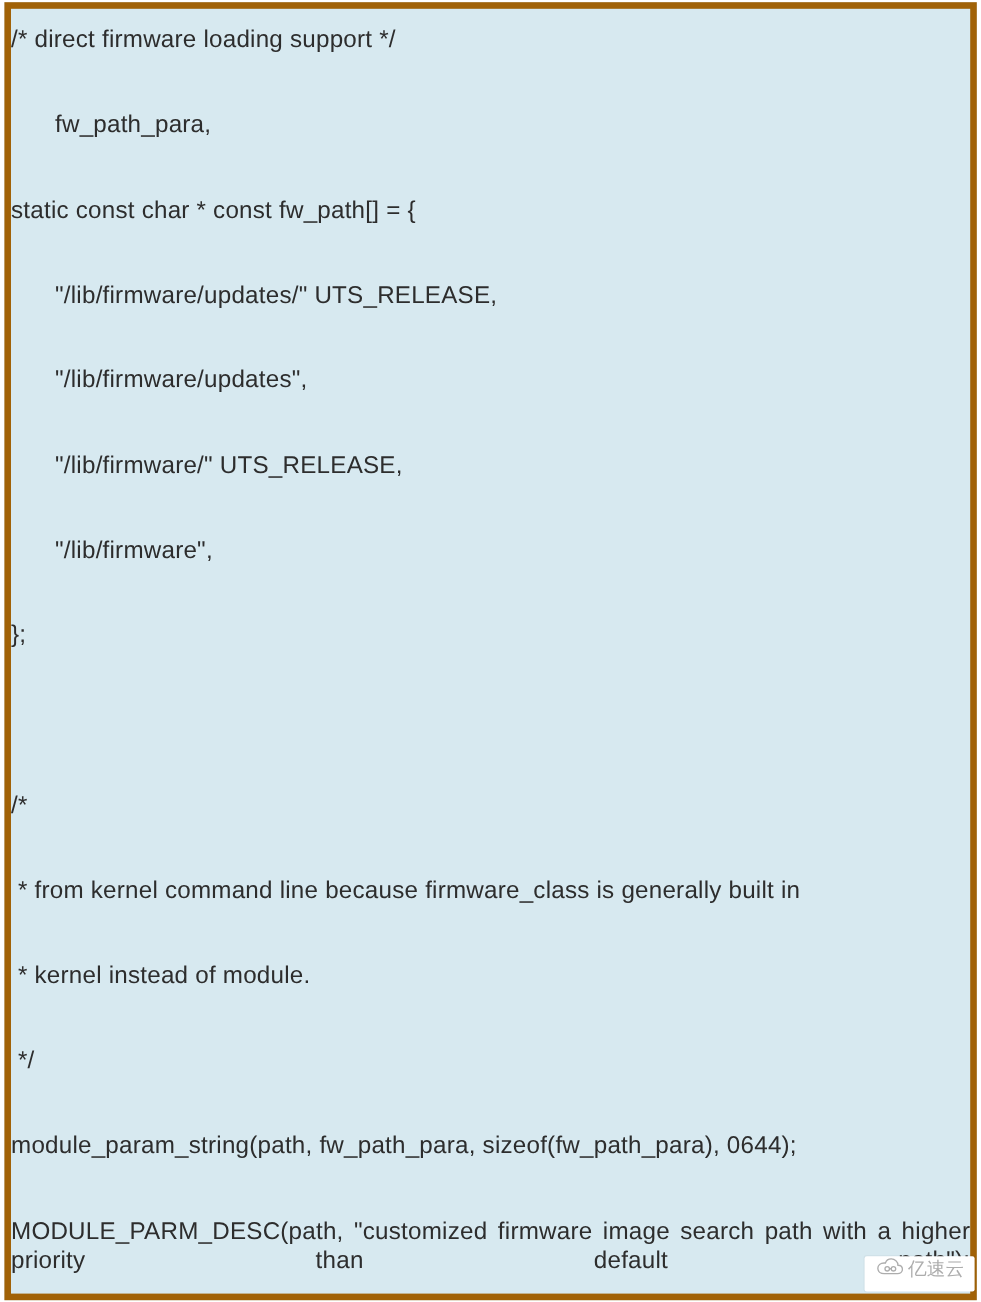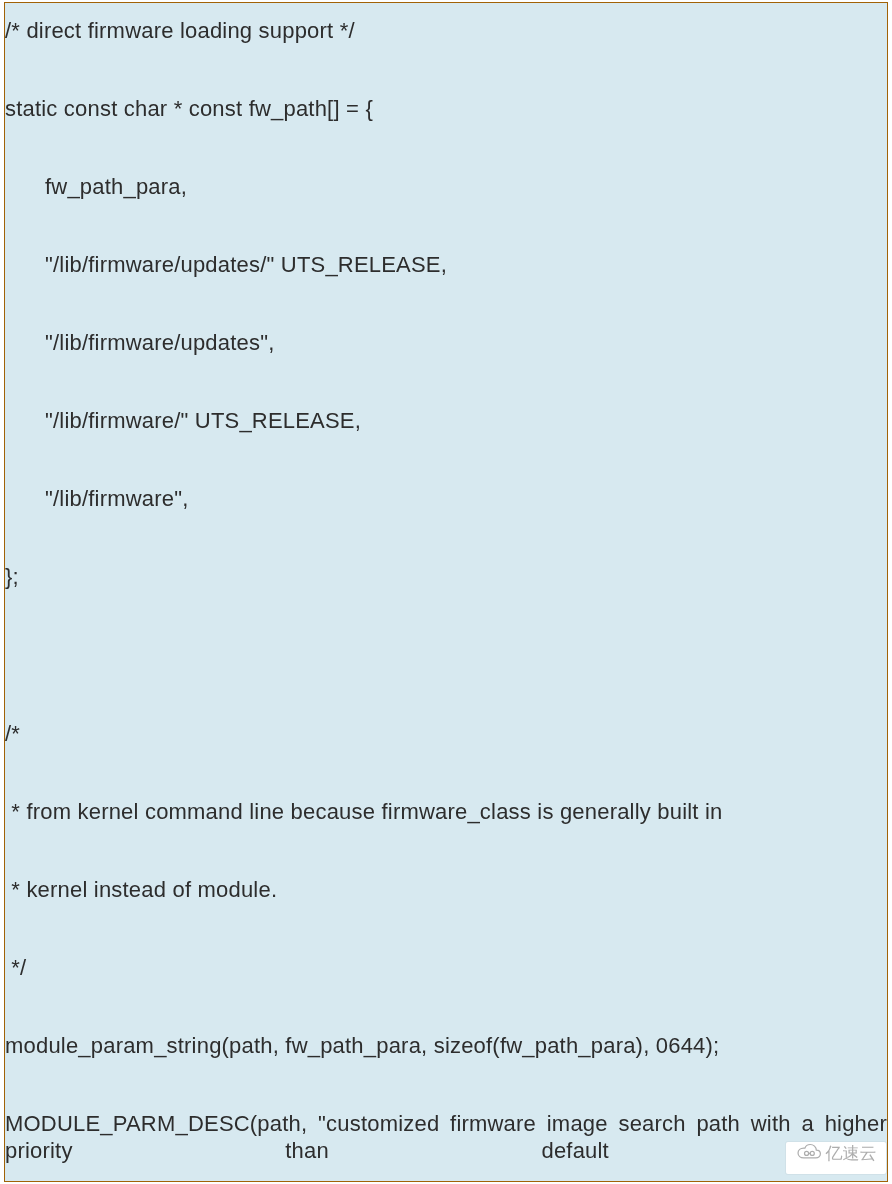--- a/index.html
+++ b/index.html
@@ -11,21 +11,21 @@
     overflow: hidden;
   }
   .code-box {
     box-sizing: border-box;
     position: absolute;
     left: 4px;
     top: 2px;
     width: 884px;
     height: 1180px;
     background: #d7e9f0;
-    border: 1px solid #a16207;
+    border: 6px solid #a16207;
     font-family: "Segoe UI", "Helvetica Neue", Arial, sans-serif;
     font-size: 22px;
     line-height: 1.25;
     color: #2d2d2d;
     font-weight: 400;
     letter-spacing: 0.2px;
   }
   .code-line {
     white-space: pre-wrap;
     word-break: break-word;
@@ -72,22 +72,22 @@
     padding-bottom: 16px;
     box-sizing: border-box;
   }
 </style>
 </head>
 <body>
 
 <div class="code-box">
   <div class="lines">
     <div class="code-line pad">/* direct firmware loading support */</div>
+    <div class="code-line indent">fw_path_para,</div>
     <div class="code-line pad">static const char * const fw_path[] = {</div>
-    <div class="code-line indent">fw_path_para,</div>
     <div class="code-line indent">"/lib/firmware/updates/" UTS_RELEASE,</div>
     <div class="code-line indent">"/lib/firmware/updates",</div>
     <div class="code-line indent">"/lib/firmware/" UTS_RELEASE,</div>
     <div class="code-line indent">"/lib/firmware",</div>
     <div class="code-line pad">};</div>
     <div class="code-line pad"> </div>
     <div class="code-line pad">/*</div>
     <div class="code-line pad"> * from kernel command line because firmware_class is generally built in</div>
     <div class="code-line pad"> * kernel instead of module.</div>
     <div class="code-line pad"> */</div>

